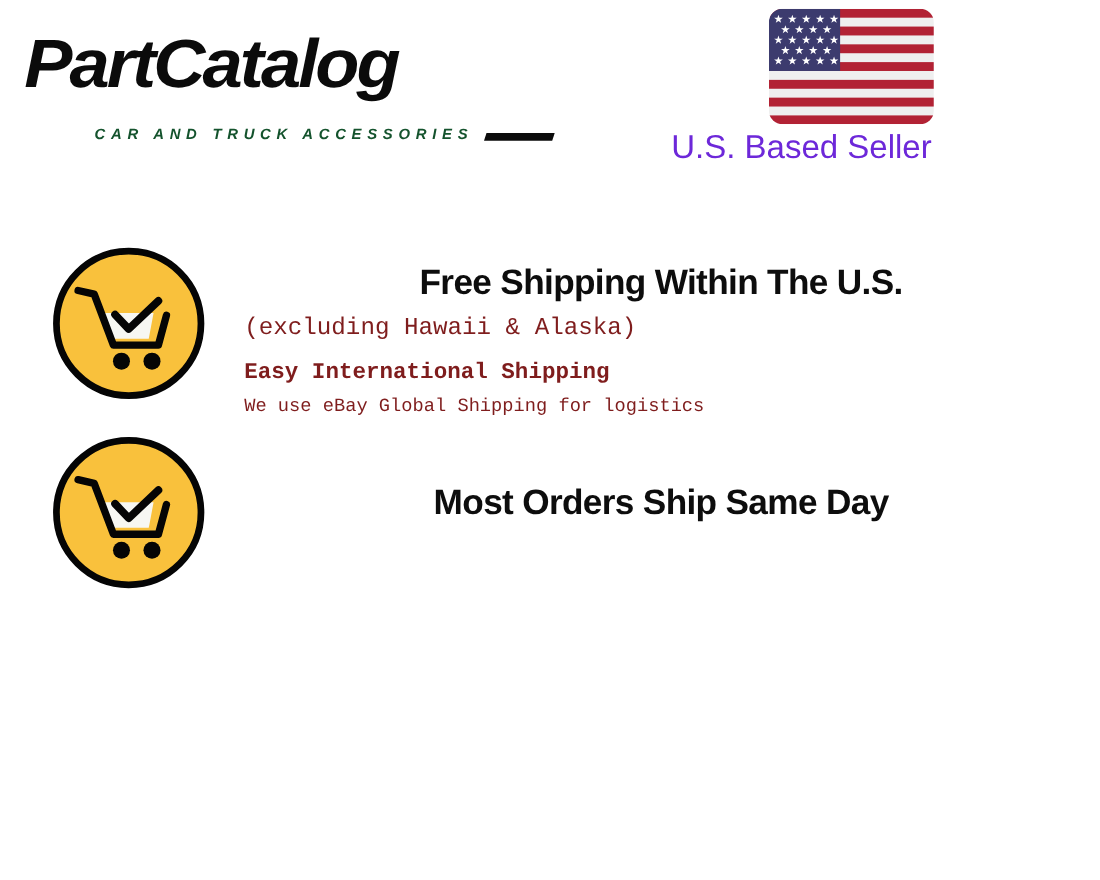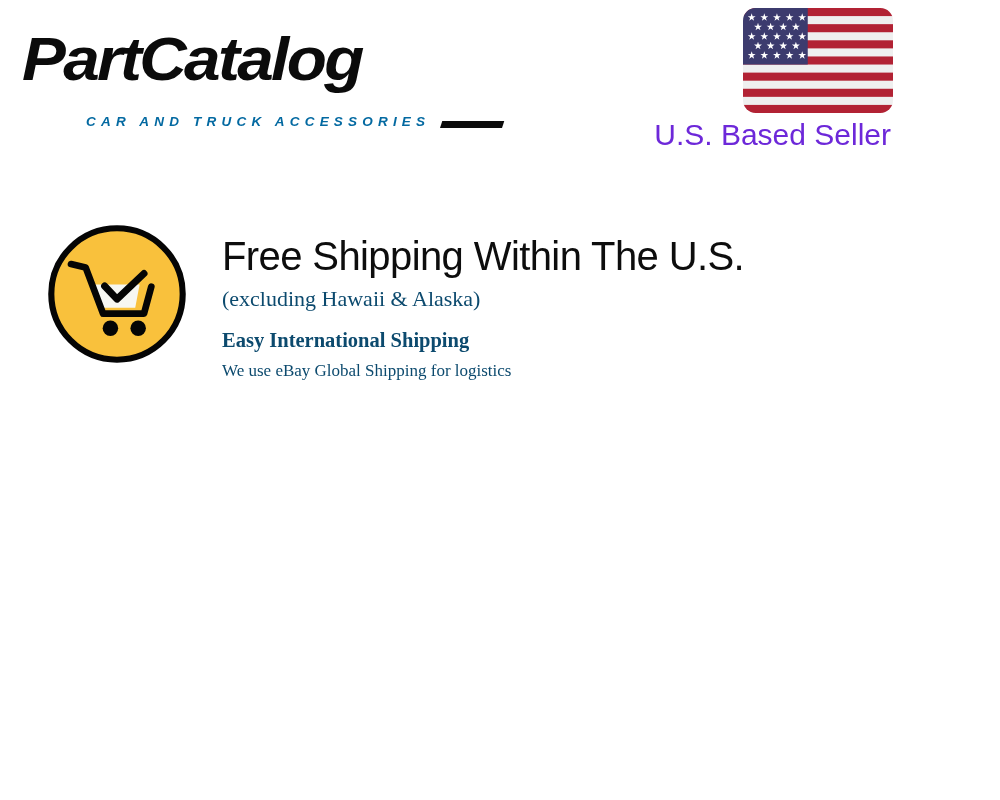--- a/index.html
+++ b/index.html
@@ -15,21 +15,20 @@
     overflow: hidden;
     position: relative;
   }
 
   
   .header {
     position: absolute;
     left: 0; top: 0;
     width: 861px;
     height: 170px;
-    padding-left: 44px;
   }
 
   .brand-logo {
     position: absolute;
     left: 22px;
     top: 26px;
     width: 470px;
     height: 88px;
   }
   .brand-wordmark {
@@ -50,21 +49,21 @@
   .brand-tagline {
     position: absolute;
     left: 64px;
     top: 88px;
     font-family: "Liberation Sans", sans-serif;
     font-weight: bold;
     font-style: italic;
     font-size: 13.5px;
     letter-spacing: 5.2px;
     white-space: nowrap;
-    color: #0369a1;
+    color: #14532d;
   }
   .brand-underline {
     position: absolute;
     left: 418px;
     top: 95px;
     width: 62px;
     height: 7px;
     background: #0b0b0b;
     transform: skewX(-18deg);
     transform-origin: left bottom;
@@ -120,32 +119,33 @@
     left: 222px;
     top: 0;
     right: 20px;
   }
   .feature-row--1 .feature-text { top: 14px; }
   .feature-row--2 .feature-text { top: 44px; }
   .feature-row--3 .feature-text { top: 42px; }
 
   .feature-title {
     font-family: "Liberation Sans", sans-serif;
-    font-weight: normal;
-    font-size: 40px;
+    font-weight: bold;
+    font-size: 32px;
     line-height: 48px;
     letter-spacing: -0.6px;
     color: #0d0d0d;
     white-space: nowrap;
+    text-align: center;
   }
   .feature-sub {
-    font-family: Liberation Serif, serif;
+    font-family: Liberation Mono, monospace;
     font-size: 22px;
     line-height: 30px;
-    color: #0c4a6e;
+    color: #7f1d1d;
     margin-top: 4px;
     white-space: nowrap;
   }
   .feature-sub--strong {
     font-weight: bold;
     font-size: 20.5px;
     margin-top: 11px;
   }
   .feature-sub--plain {
     font-size: 17px;
@@ -239,14 +239,29 @@
     </div>
     <div class="feature-text">
       <div class="feature-title">Free Shipping Within The U.S.</div>
       <div class="feature-sub">(excluding Hawaii &amp; Alaska)</div>
       <div class="feature-sub feature-sub--strong">Easy International Shipping</div>
       <div class="feature-sub feature-sub--plain">We use eBay Global Shipping for logistics</div>
     </div>
   </div>
 
 
+  <div class="feature-row feature-row--3">
+    <div class="feature-icon">
+      <svg viewBox="0 0 100 100" aria-hidden="true">
+        <circle cx="50" cy="50" r="45" fill="#F9C13C" stroke="#050505" stroke-width="4.2"></circle>
+        <path d="M34.5 43.5 L65.5 43.5 L62.5 59.5 L37.5 59.5 Z" fill="#F7F7F2"></path>
+        <path d="M18.5 29.5 L28.5 31.8 L40.5 63.5 L68.5 63.5 L73.5 45.0" fill="none" stroke="#050505" stroke-width="4.6" stroke-linecap="round" stroke-linejoin="round"></path>
+        <path d="M41.5 44.5 L50.0 53.5 L68.5 36.0" fill="none" stroke="#050505" stroke-width="4.8" stroke-linecap="round" stroke-linejoin="round"></path>
+        <circle cx="45.5" cy="73.5" r="5.3" fill="#050505"></circle>
+        <circle cx="64.5" cy="73.5" r="5.3" fill="#050505"></circle>
+      </svg>
+    </div>
+    <div class="feature-text">
+      <div class="feature-title">Most Orders Ship Same Day</div>
+    </div>
+  </div>
 
 </div>
 
 </body></html>

